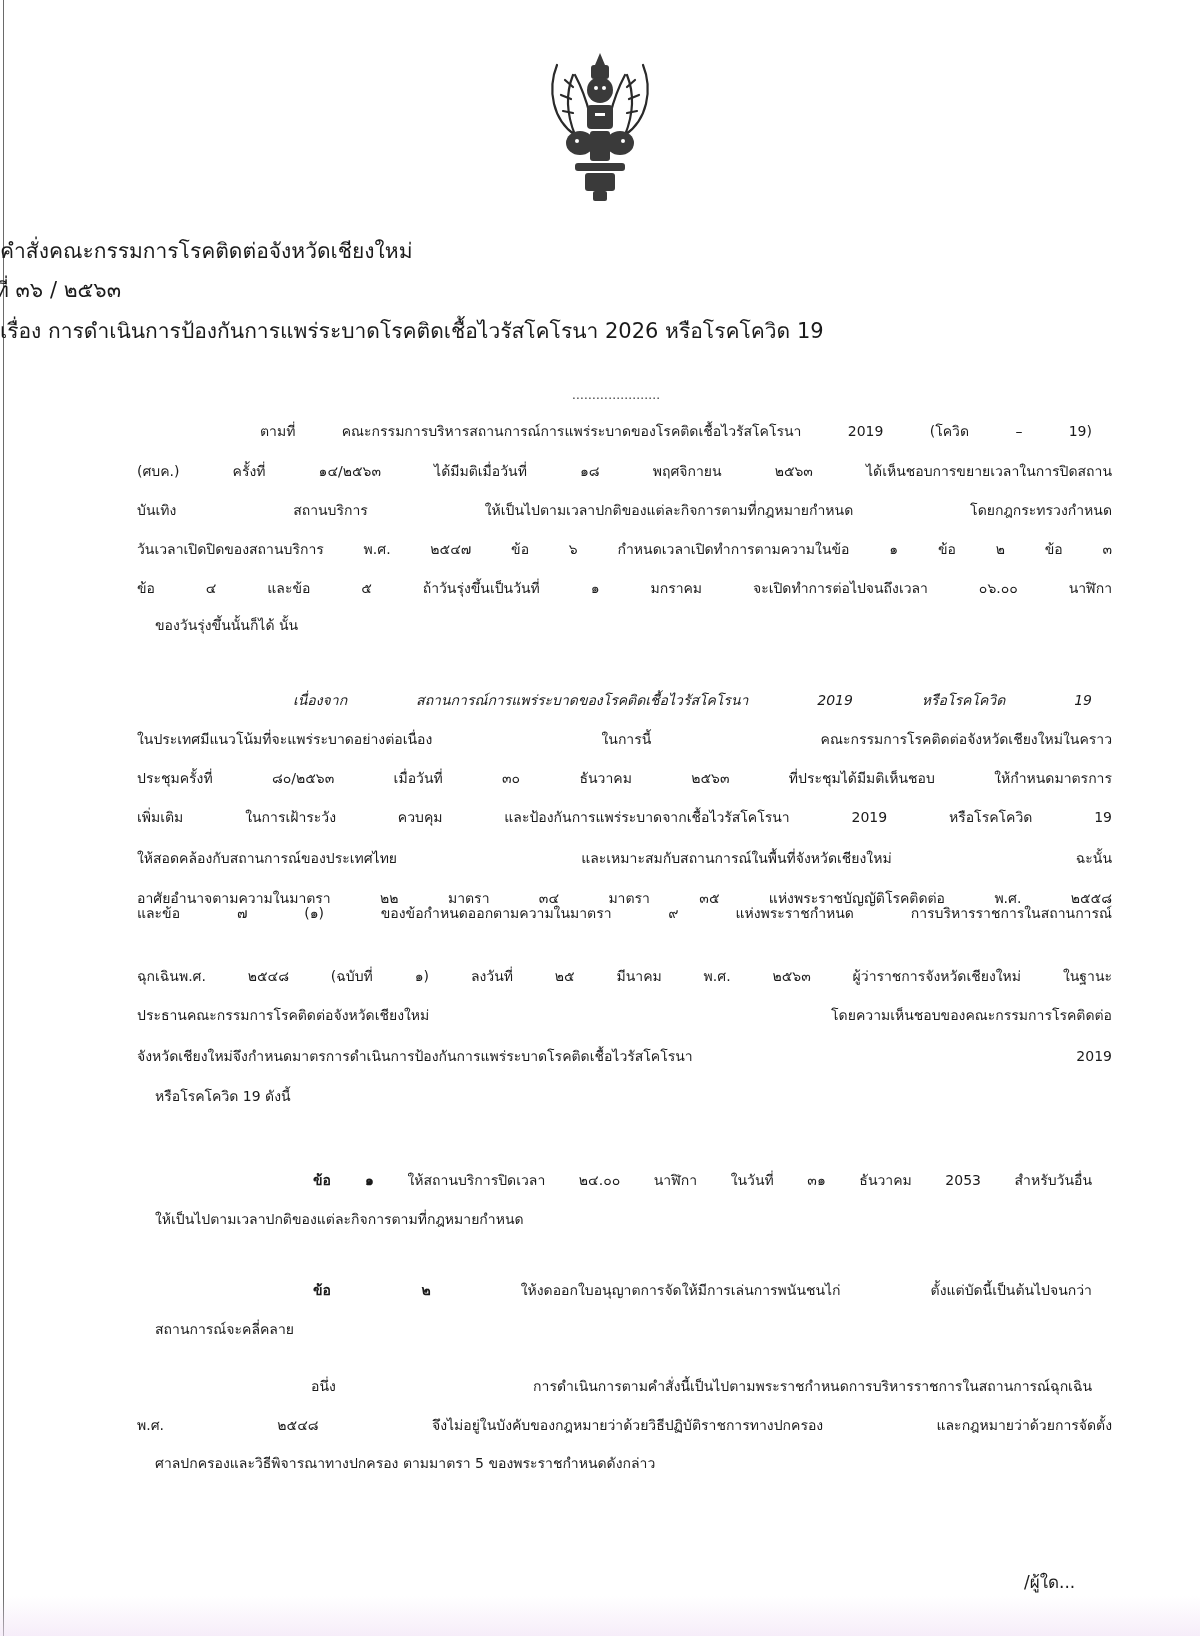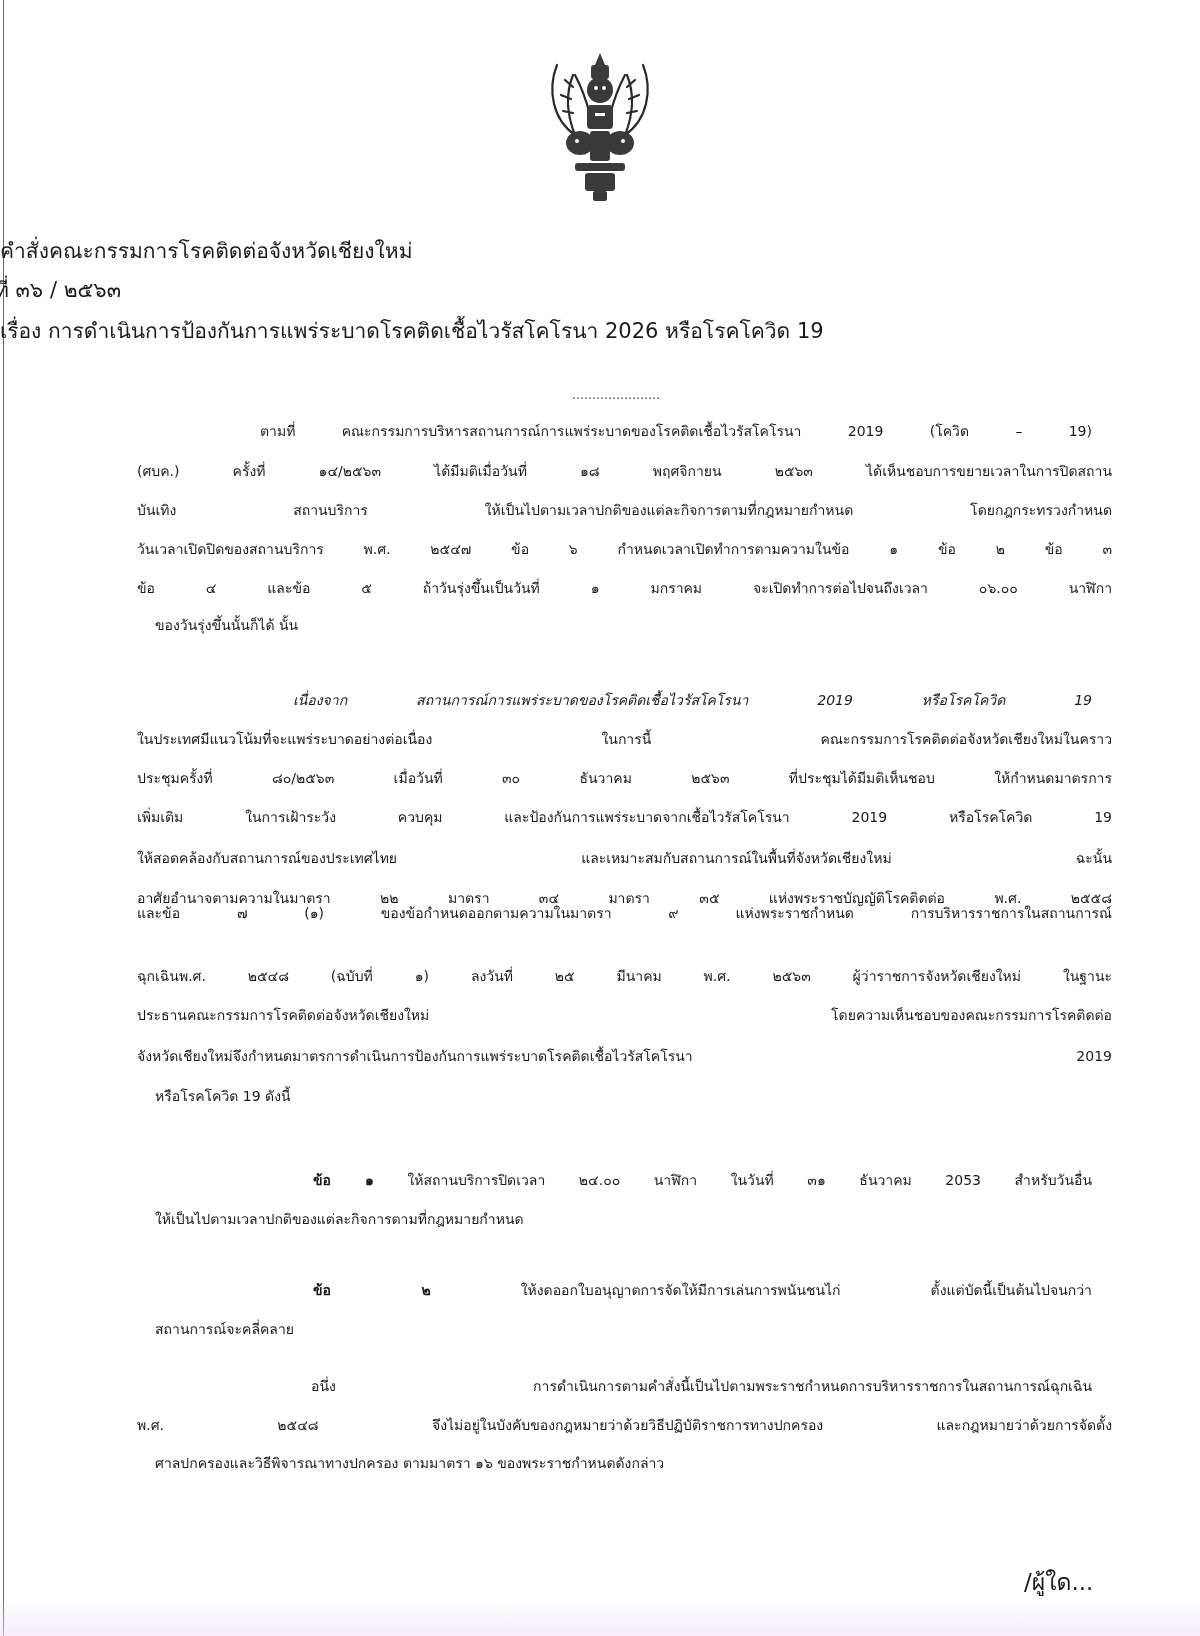--- a/index.html
+++ b/index.html
@@ -25,21 +25,21 @@
   .line {
     position: absolute; white-space: nowrap; font-size: 14px; line-height: 26px;
   }
   .full { left: 117px; width: 975px; text-align: justify; text-align-last: justify; margin-left: 20px; }
   .last { left: 117px; margin-left: 38px; }
   .ind1 { left: 260px; width: 832px; text-align: justify; text-align-last: justify; }
   .ind2 { left: 293px; width: 799px; text-align: justify; text-align-last: justify; font-style: italic; }
   .ind3 { left: 311px; width: 781px; text-align: justify; text-align-last: justify; }
   .ind4 { left: 313px; width: 779px; text-align: justify; text-align-last: justify; }
   b { font-weight: bold; }
-  .cont { position: absolute; left: 1024px; top: 1570px; font-size: 23px; line-height: 24px; }
+  .cont { position: absolute; left: 1024px; top: 1570px; font-size: 17px; line-height: 24px; }
 </style>
 </head>
 <body>
 
 <div class="page-edge"></div>
 <div class="tint"></div>
 
 <svg class="garuda" viewBox="0 0 110 175">
   <g fill="none" stroke="#2a2a2a" stroke-width="2.2" stroke-linecap="round">
     <path d="M12 30 C2 55 8 85 30 100 C22 80 20 60 28 40"></path>
@@ -101,15 +101,15 @@
 <div class="line last" style="top:1206px">ให้เป็นไปตามเวลาปกติของแต่ละกิจการตามที่กฎหมายกำหนด</div>
 
 <div class="line ind4" style="top:1277px">
   <b>ข้อ ๒</b>
   <span>ให้งดออกใบอนุญาตการจัดให้มีการเล่นการพนันชนไก่ ตั้งแต่บัดนี้เป็นต้นไปจนกว่า</span>
 </div>
 <div class="line last" style="top:1316px">สถานการณ์จะคลี่คลาย</div>
 
 <div class="line ind3" style="top:1373px">อนึ่ง การดำเนินการตามคำสั่งนี้เป็นไปตามพระราชกำหนดการบริหารราชการในสถานการณ์ฉุกเฉิน</div>
 <div class="line full" style="top:1412px">พ.ศ. ๒๕๔๘ จึงไม่อยู่ในบังคับของกฎหมายว่าด้วยวิธีปฏิบัติราชการทางปกครอง และกฎหมายว่าด้วยการจัดตั้ง</div>
-<div class="line last" style="top:1450px">ศาลปกครองและวิธีพิจารณาทางปกครอง ตามมาตรา ๑๖ ของพระราชกำหนดดังกล่าว</div>
+<div class="line last" style="top:1450px">ศาลปกครองและวิธีพิจารณาทางปกครอง ตามมาตรา 5 ของพระราชกำหนดดังกล่าว</div>
 
 <div class="cont">/ผู้ใด...</div>
 
 </body></html>

